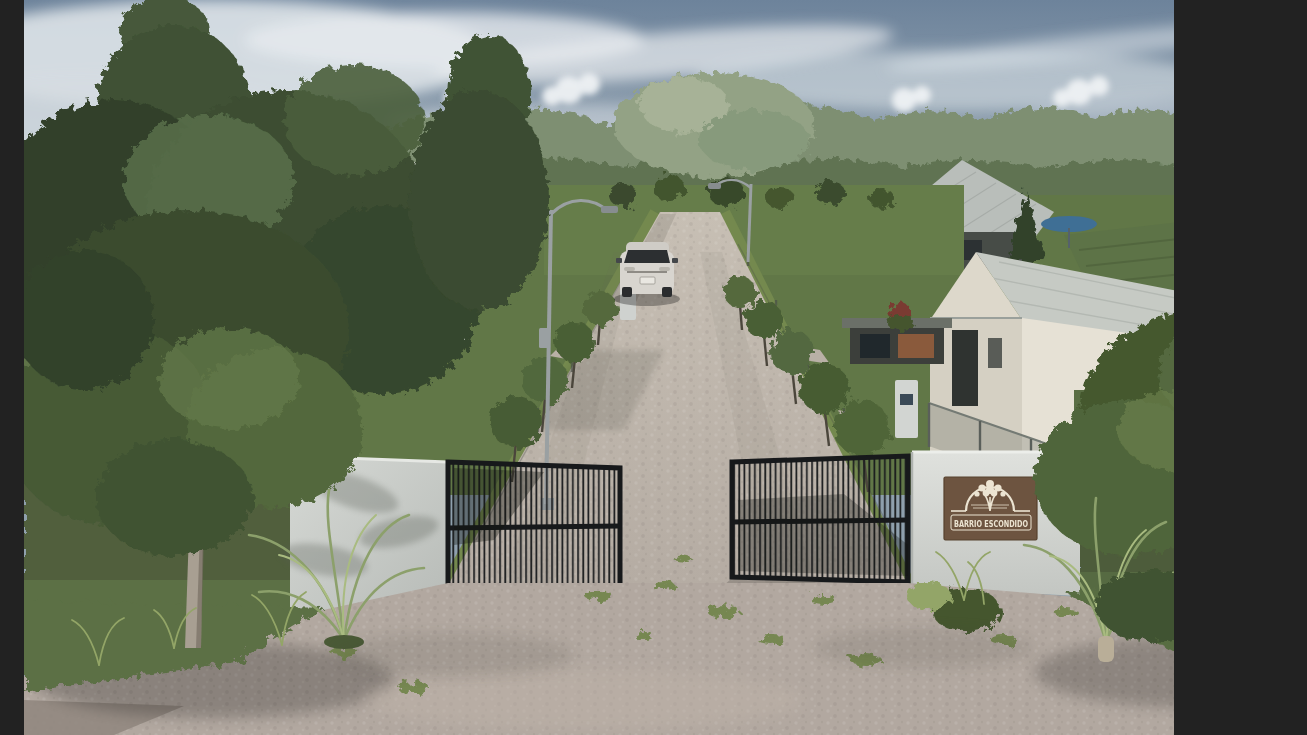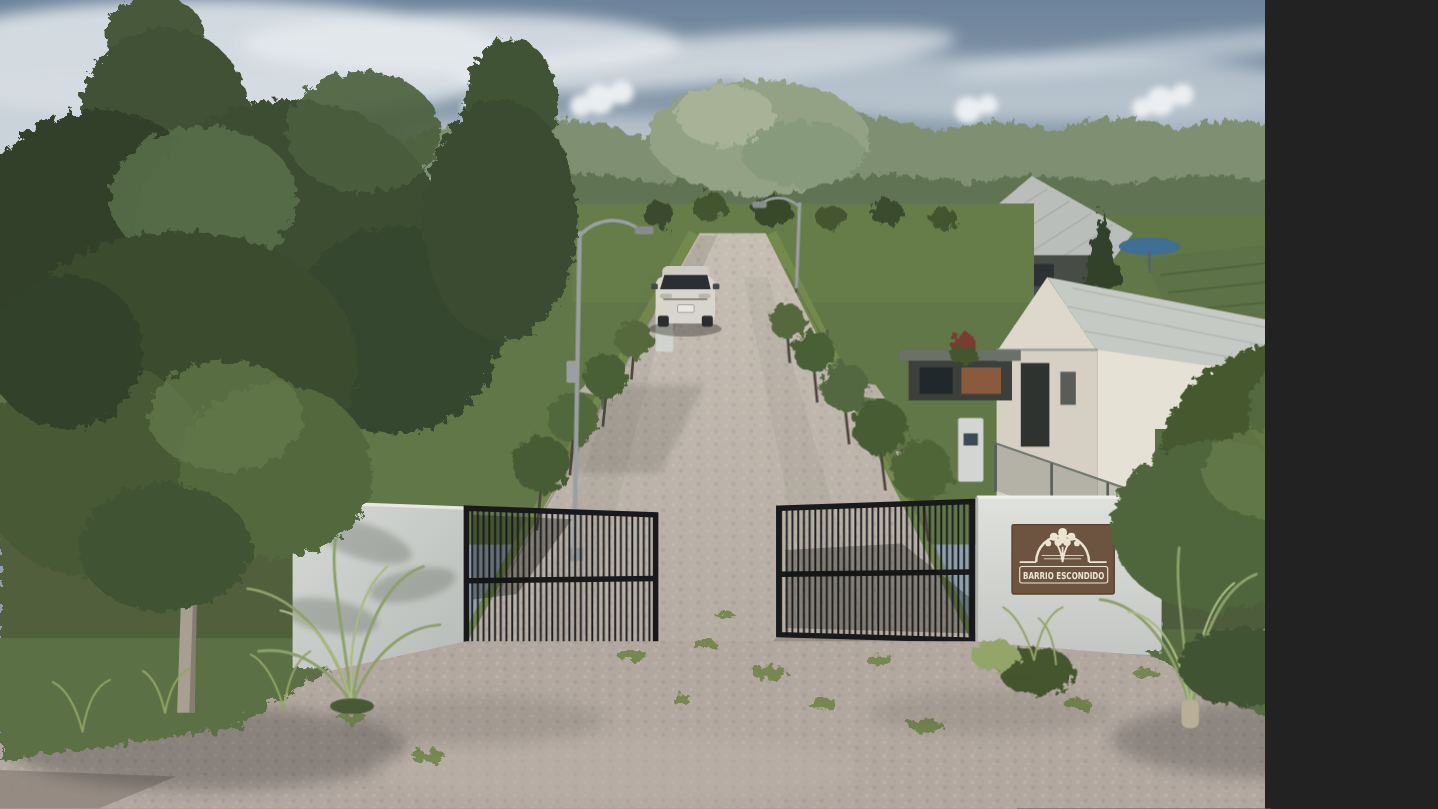--- a/index.html
+++ b/index.html
@@ -1,16 +1,16 @@
 <!DOCTYPE html>
 <html><head>
 <meta charset="utf-8">
 <style>
   html,body{margin:0;padding:0;background:#222;}
-  .stage{position:relative;width:1150px;height:735px;overflow:hidden;background:#8fa0ad;font-family:"DejaVu Sans",sans-serif;}
+  .stage{position:relative;width:1150px;height:735px;overflow:hidden;background:#8fa0ad;font-family:"DejaVu Sans",sans-serif;margin-left:24px;}
   .stage svg{position:absolute;inset:0;display:block;}
   text{font-family:"DejaVu Sans",sans-serif;}
 </style>
 </head>
 <body>
 
 <div class="stage">
 <svg viewBox="0 0 1307 735" width="1307" height="735">
   <defs>
     <linearGradient id="skyg" x1="0" y1="0" x2="0" y2="1">

